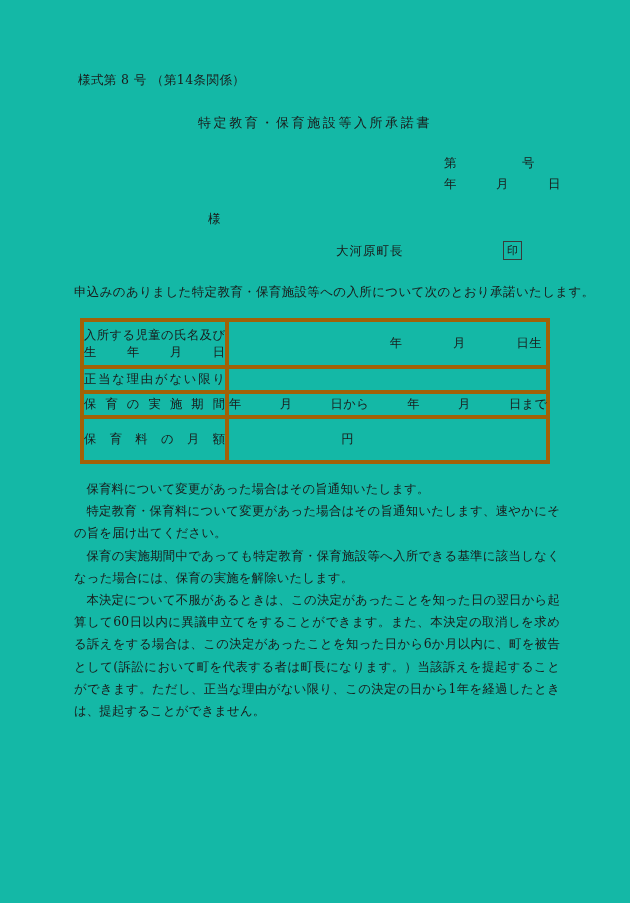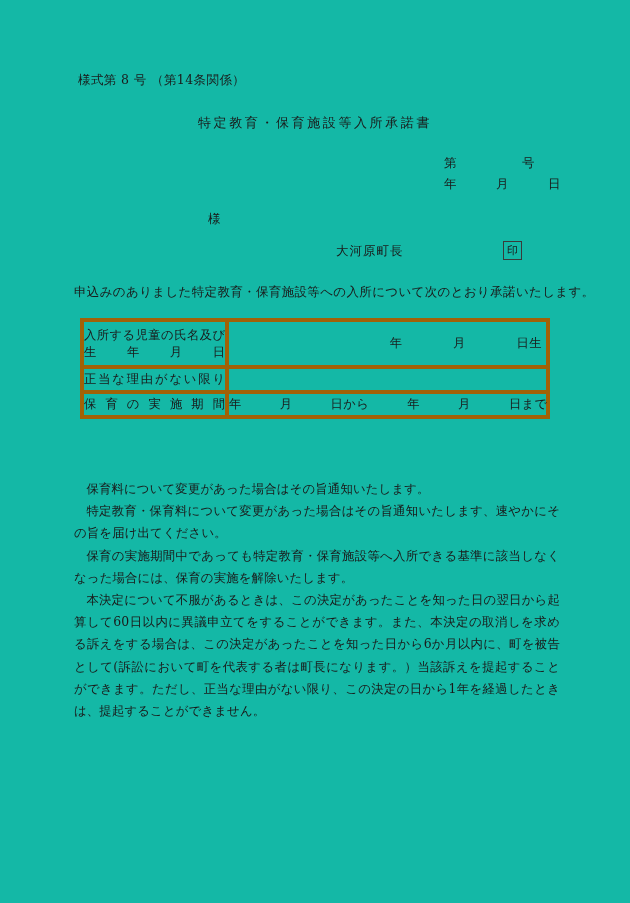--- a/index.html
+++ b/index.html
@@ -241,20 +241,28 @@
         <td class="cell-value"></td>
       </tr>
       <tr class="row-period">
         <td class="cell-label">
           <span class="label-text">保育の実施期間</span>
         </td>
         <td class="cell-value">
           <span class="period-text">年　　　月　　　日から　　　年　　　月　　　日まで</span>
         </td>
       </tr>
+      <tr class="row-fee">
+        <td class="cell-label">
+          <span class="label-text">保育料の月額</span>
+        </td>
+        <td class="cell-value">
+          <span class="fee-text">円</span>
+        </td>
+      </tr>
     </tbody>
   </table>
 
   <div class="notes">
     <p>保育料について変更があった場合はその旨通知いたします。</p>
     <p>特定教育・保育料について変更があった場合はその旨通知いたします、速やかにその旨を届け出てください。</p>
     <p>保育の実施期間中であっても特定教育・保育施設等へ入所できる基準に該当しなくなった場合には、保育の実施を解除いたします。</p>
     <p>本決定について不服があるときは、この決定があったことを知った日の翌日から起算して60日以内に異議申立てをすることができます。また、本決定の取消しを求める訴えをする場合は、この決定があったことを知った日から6か月以内に、町を被告として(訴訟において町を代表する者は町長になります。）当該訴えを提起することができます。ただし、正当な理由がない限り、この決定の日から1年を経過したときは、提起することができません。</p>
   </div>
 

